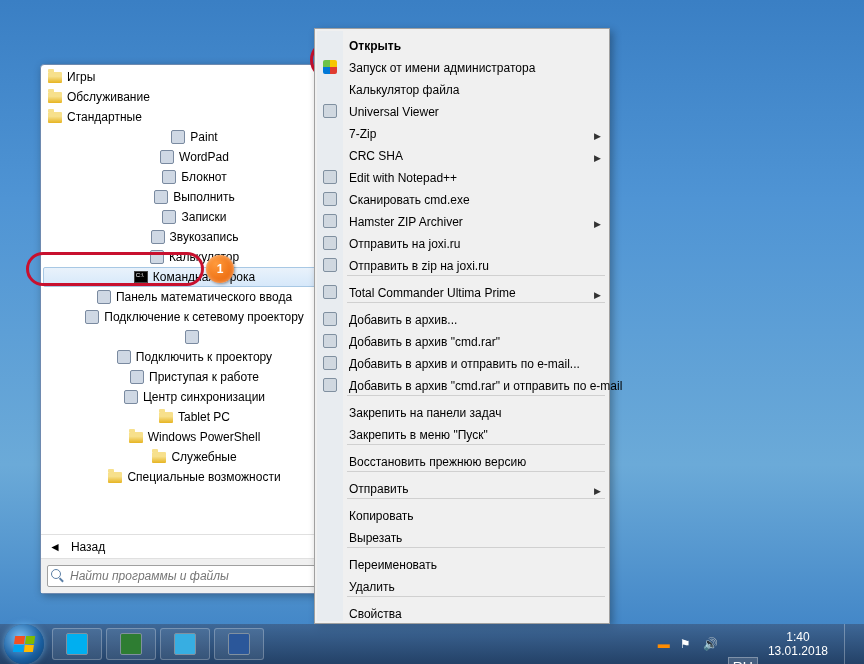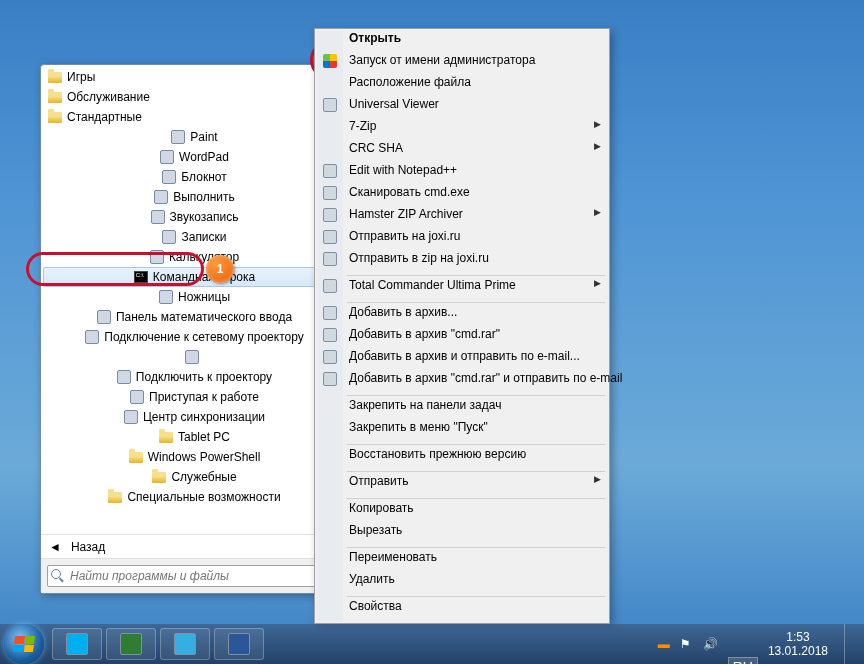--- a/index.html
+++ b/index.html
@@ -24,21 +24,21 @@
 .search-ic::before { content: ""; position: absolute; width: 8px; height: 8px; border: 1.5px solid #5b7fa6; border-radius: 50%; }
 .search-ic::after { content: ""; position: absolute; width: 5px; height: 1.5px; background: #5b7fa6; transform: rotate(45deg); left: 8px; top: 10px; }
 
 .highlight-oval { position: absolute; border: 3px solid #c8102e; border-radius: 50px; pointer-events: none; }
 .callout-badge { position: absolute; width: 28px; height: 28px; border-radius: 50%; display: flex; align-items: center; justify-content: center; font-weight: bold; font-size: 14px; color: #fff; box-shadow: 1px 1px 3px rgba(0,0,0,.4), inset 0 0 4px rgba(255,255,255,.5); }
 .badge1 { background: radial-gradient(circle at 35% 30%, #ff9a3c, #e65c00); left: 206px; top: 255px; }
 .badge2 { background: radial-gradient(circle at 35% 30%, #ff9a3c, #e65c00); left: 564px; top: 46px; }
 
 .ctx-menu { position: absolute; left: 314px; top: 28px; width: 296px; background: #f0f0f0; border: 1px solid #a0a0a0; box-shadow: 3px 3px 8px rgba(0,0,0,.3); padding: 2px; }
 .ctx-icon-col { position: absolute; left: 2px; top: 2px; bottom: 2px; width: 26px; background: #e8ecf0; }
-.ctx-item { position: relative; display: flex; align-items: flex-start; height: 22px; padding-left: 32px; padding-right: 18px; cursor: default; white-space: nowrap; }
+.ctx-item { position: relative; display: flex; align-items: flex-end; height: 22px; padding-left: 32px; padding-right: 18px; cursor: default; white-space: nowrap; }
 .ctx-item.bold { font-weight: bold; }
 .ctx-item .ci { position: absolute; left: 5px; width: 16px; height: 16px; display: flex; align-items: center; justify-content: center; }
 .ctx-item .sub-arrow { position: absolute; right: 6px; font-size: 9px; color: #333; }
 .ctx-sep { position: relative; height: 5px; }
 .ctx-sep::after { content: ""; position: absolute; left: 30px; right: 2px; top: 2px; height: 1px; background: #d0d0d0; }
 .shield-ic { width: 14px; height: 14px; background: conic-gradient(#f7c600 0 25%, #e03c31 0 50%, #0078d7 0 75%, #6cc24a 0); border-radius: 2px; }
 .app-ic { width: 14px; height: 14px; background: #d0d8e0; border: 1px solid #8090a0; border-radius: 2px; }
 
 .taskbar { position: absolute; left: 0; right: 0; bottom: 0; height: 40px; background: linear-gradient(to bottom, rgba(60,90,130,.7), rgba(30,50,80,.8)); display: flex; align-items: center; padding: 0 4px; }
 .start-orb { width: 40px; height: 40px; border-radius: 50%; background: radial-gradient(circle at 40% 35%, #7cc0f4, #1a5fa0 60%, #0a3a6a); display: flex; align-items: center; justify-content: center; margin-right: 6px; box-shadow: 0 0 6px rgba(120,200,255,.6); }
@@ -96,45 +96,39 @@
       <div class="start-item indent1">
         <span class="ic">
           <span class="generic-ic"></span>
         </span>
         <span>Выполнить</span>
       </div>
       <div class="start-item indent1">
         <span class="ic">
           <span class="generic-ic"></span>
         </span>
+        <span>Записки</span>
+      </div>
+      <div class="start-item indent1">
+        <span class="ic">
+          <span class="generic-ic"></span>
+        </span>
         <span>Звукозапись</span>
       </div>
       <div class="start-item indent1">
         <span class="ic">
           <span class="generic-ic"></span>
         </span>
-        <span>Записки</span>
-      </div>
-      <div class="start-item indent1">
-        <span class="ic">
-          <span class="generic-ic"></span>
-        </span>
         <span>Калькулятор</span>
       </div>
       <div class="start-item indent1 selected">
         <span class="ic">
           <span class="cmd-ic"></span>
         </span>
         <span>Командная строка</span>
-      </div>
-      <div class="start-item indent1">
-        <span class="ic">
-          <span class="generic-ic"></span>
-        </span>
-        <span>Ножницы</span>
       </div>
       <div class="start-item indent1">
         <span class="ic">
           <span class="generic-ic"></span>
         </span>
         <span>Панель математического ввода</span>
       </div>
       <div class="start-item indent1">
         <span class="ic">
           <span class="generic-ic"></span>
@@ -216,21 +210,21 @@
       <div class="ctx-item bold">
         <span>Открыть</span>
       </div>
       <div class="ctx-item">
         <span class="ci">
           <span class="shield-ic"></span>
         </span>
         <span>Запуск от имени администратора</span>
       </div>
       <div class="ctx-item">
-        <span>Расположение файла</span>
+        <span>Калькулятор файла</span>
       </div>
       <div class="ctx-item">
         <span class="ci">
           <span class="app-ic"></span>
         </span>
         <span>Universal Viewer</span>
       </div>
       <div class="ctx-item">
         <span>7-Zip</span>
         <span class="sub-arrow">▶</span>
@@ -360,18 +354,18 @@
     </div>
   <div class="task-btn">
       <div class="app-ic" style="background:#2b579a"></div>
     </div>
   <div class="tray">
     <span style="color:#ff8c00">▬</span>
     <span class="tray-ic">⚑</span>
     <span class="tray-ic">🔊</span>
     <span class="lang">RU</span>
     <div class="clock">
-      <div>1:53</div>
+      <div>1:40</div>
       <div>13.01.2018</div>
     </div>
     <div class="show-dt"></div>
   </div>
 </div>
 
 </body></html>

